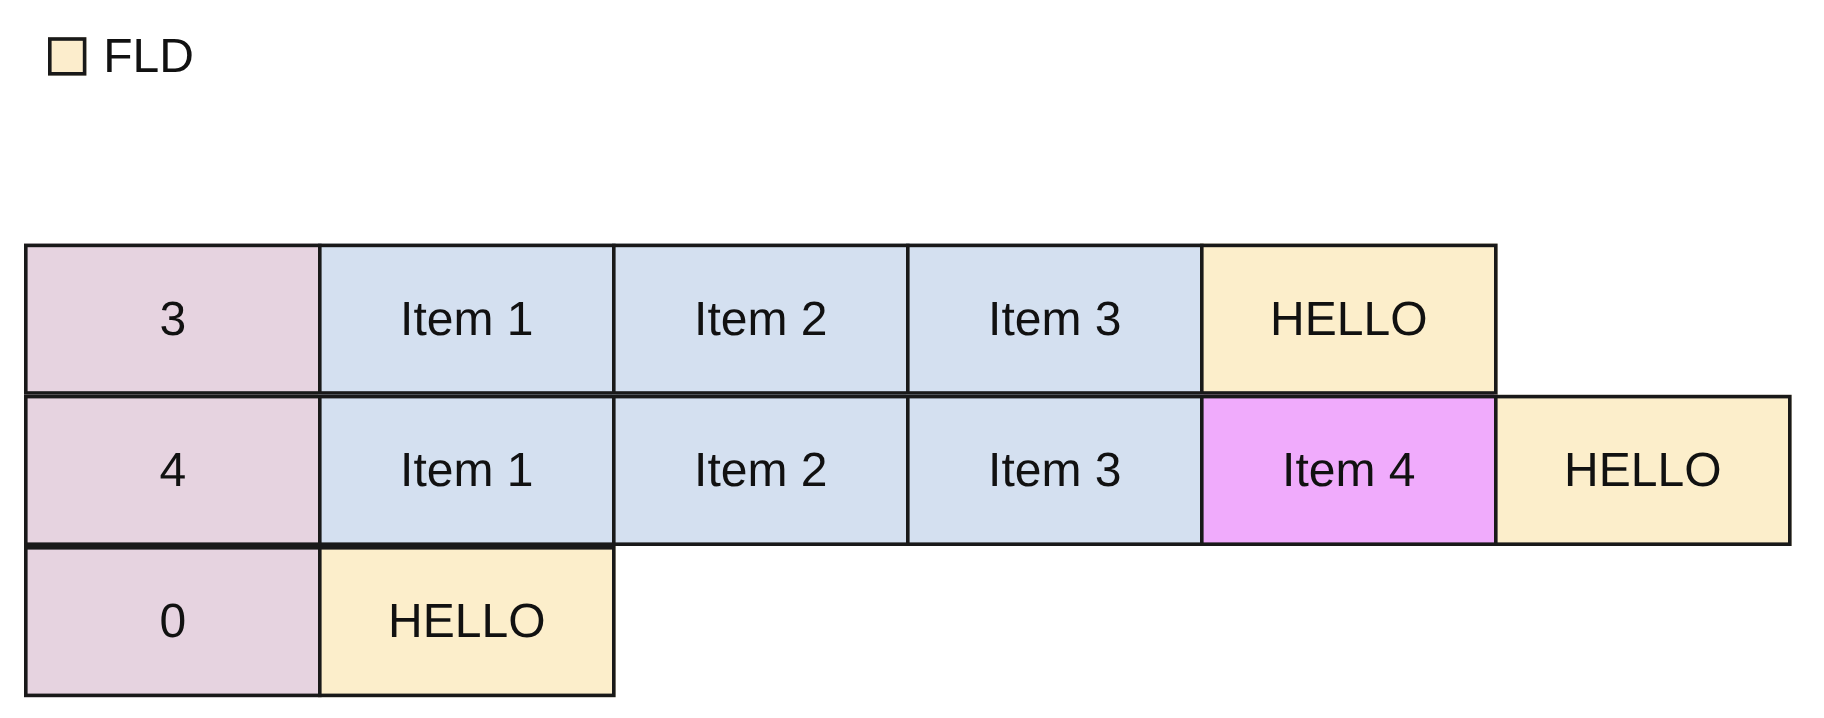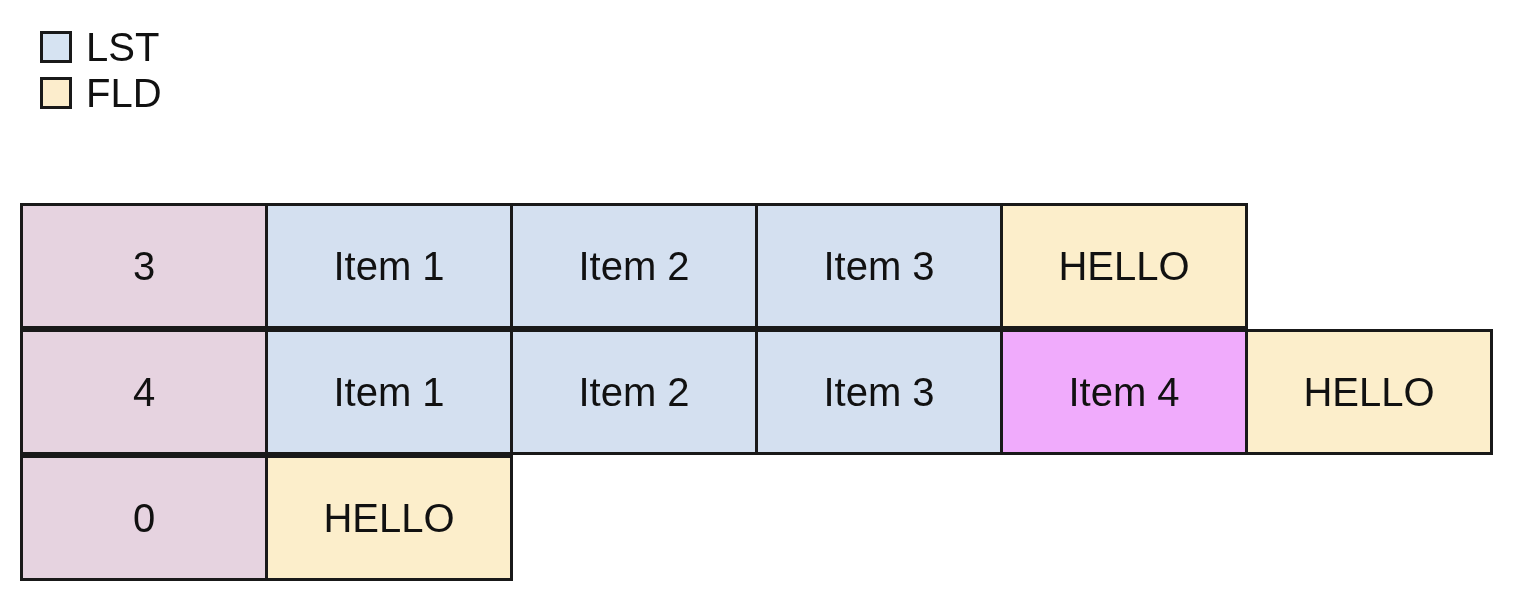--- a/index.html
+++ b/index.html
@@ -67,24 +67,20 @@
     line-height: 40px;
     color: #111111;
     white-space: nowrap;
   }
 </style>
 </head>
 <body>
 
 <div id="legend">
     <div class="legend-row">
-      <div class="legend-swatch" style="background: rgb(214, 227, 242);"></div>
-      <div class="legend-label">LST</div>
-    </div>
-    <div class="legend-row">
       <div class="legend-swatch" style="background: rgb(252, 237, 204);"></div>
       <div class="legend-label">FLD</div>
     </div>
   </div>
 <div id="rows">
     <div class="row">
       <div class="cell" style="background: rgb(230, 211, 224);">3</div>
       <div class="cell" style="background: rgb(212, 224, 240);">Item 1</div>
       <div class="cell" style="background: rgb(212, 224, 240);">Item 2</div>
       <div class="cell" style="background: rgb(212, 224, 240);">Item 3</div>

